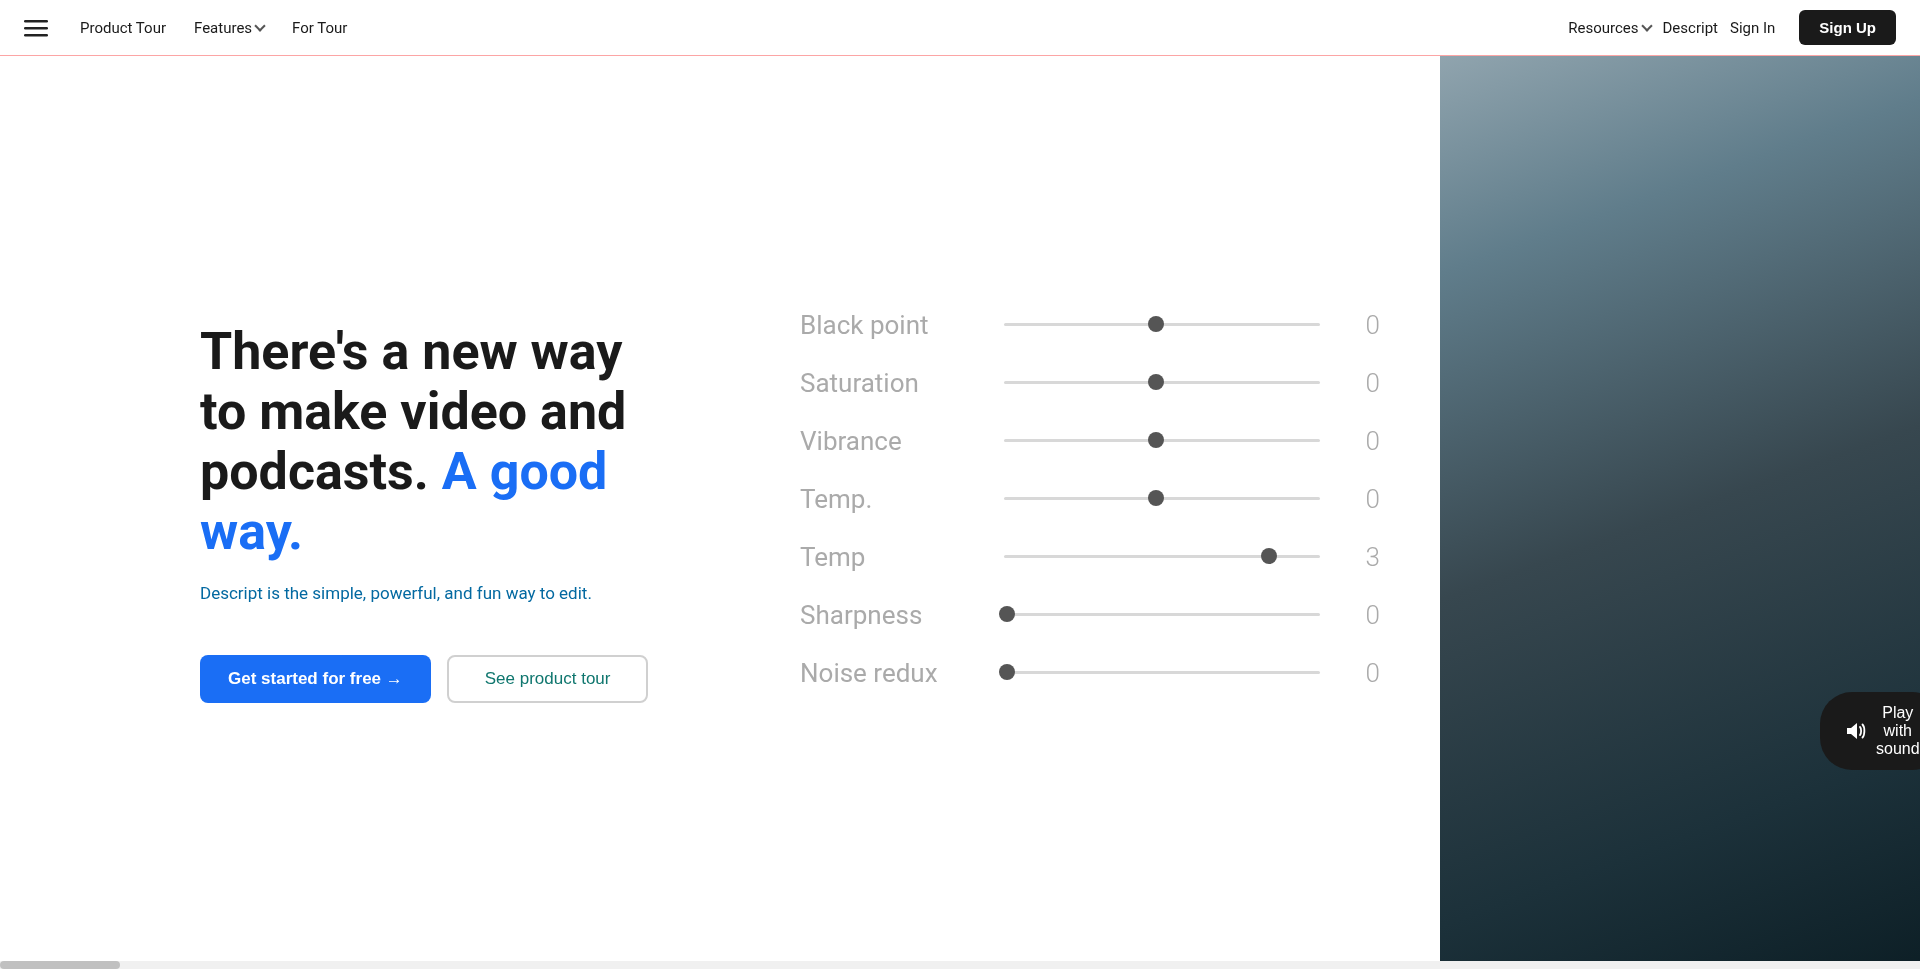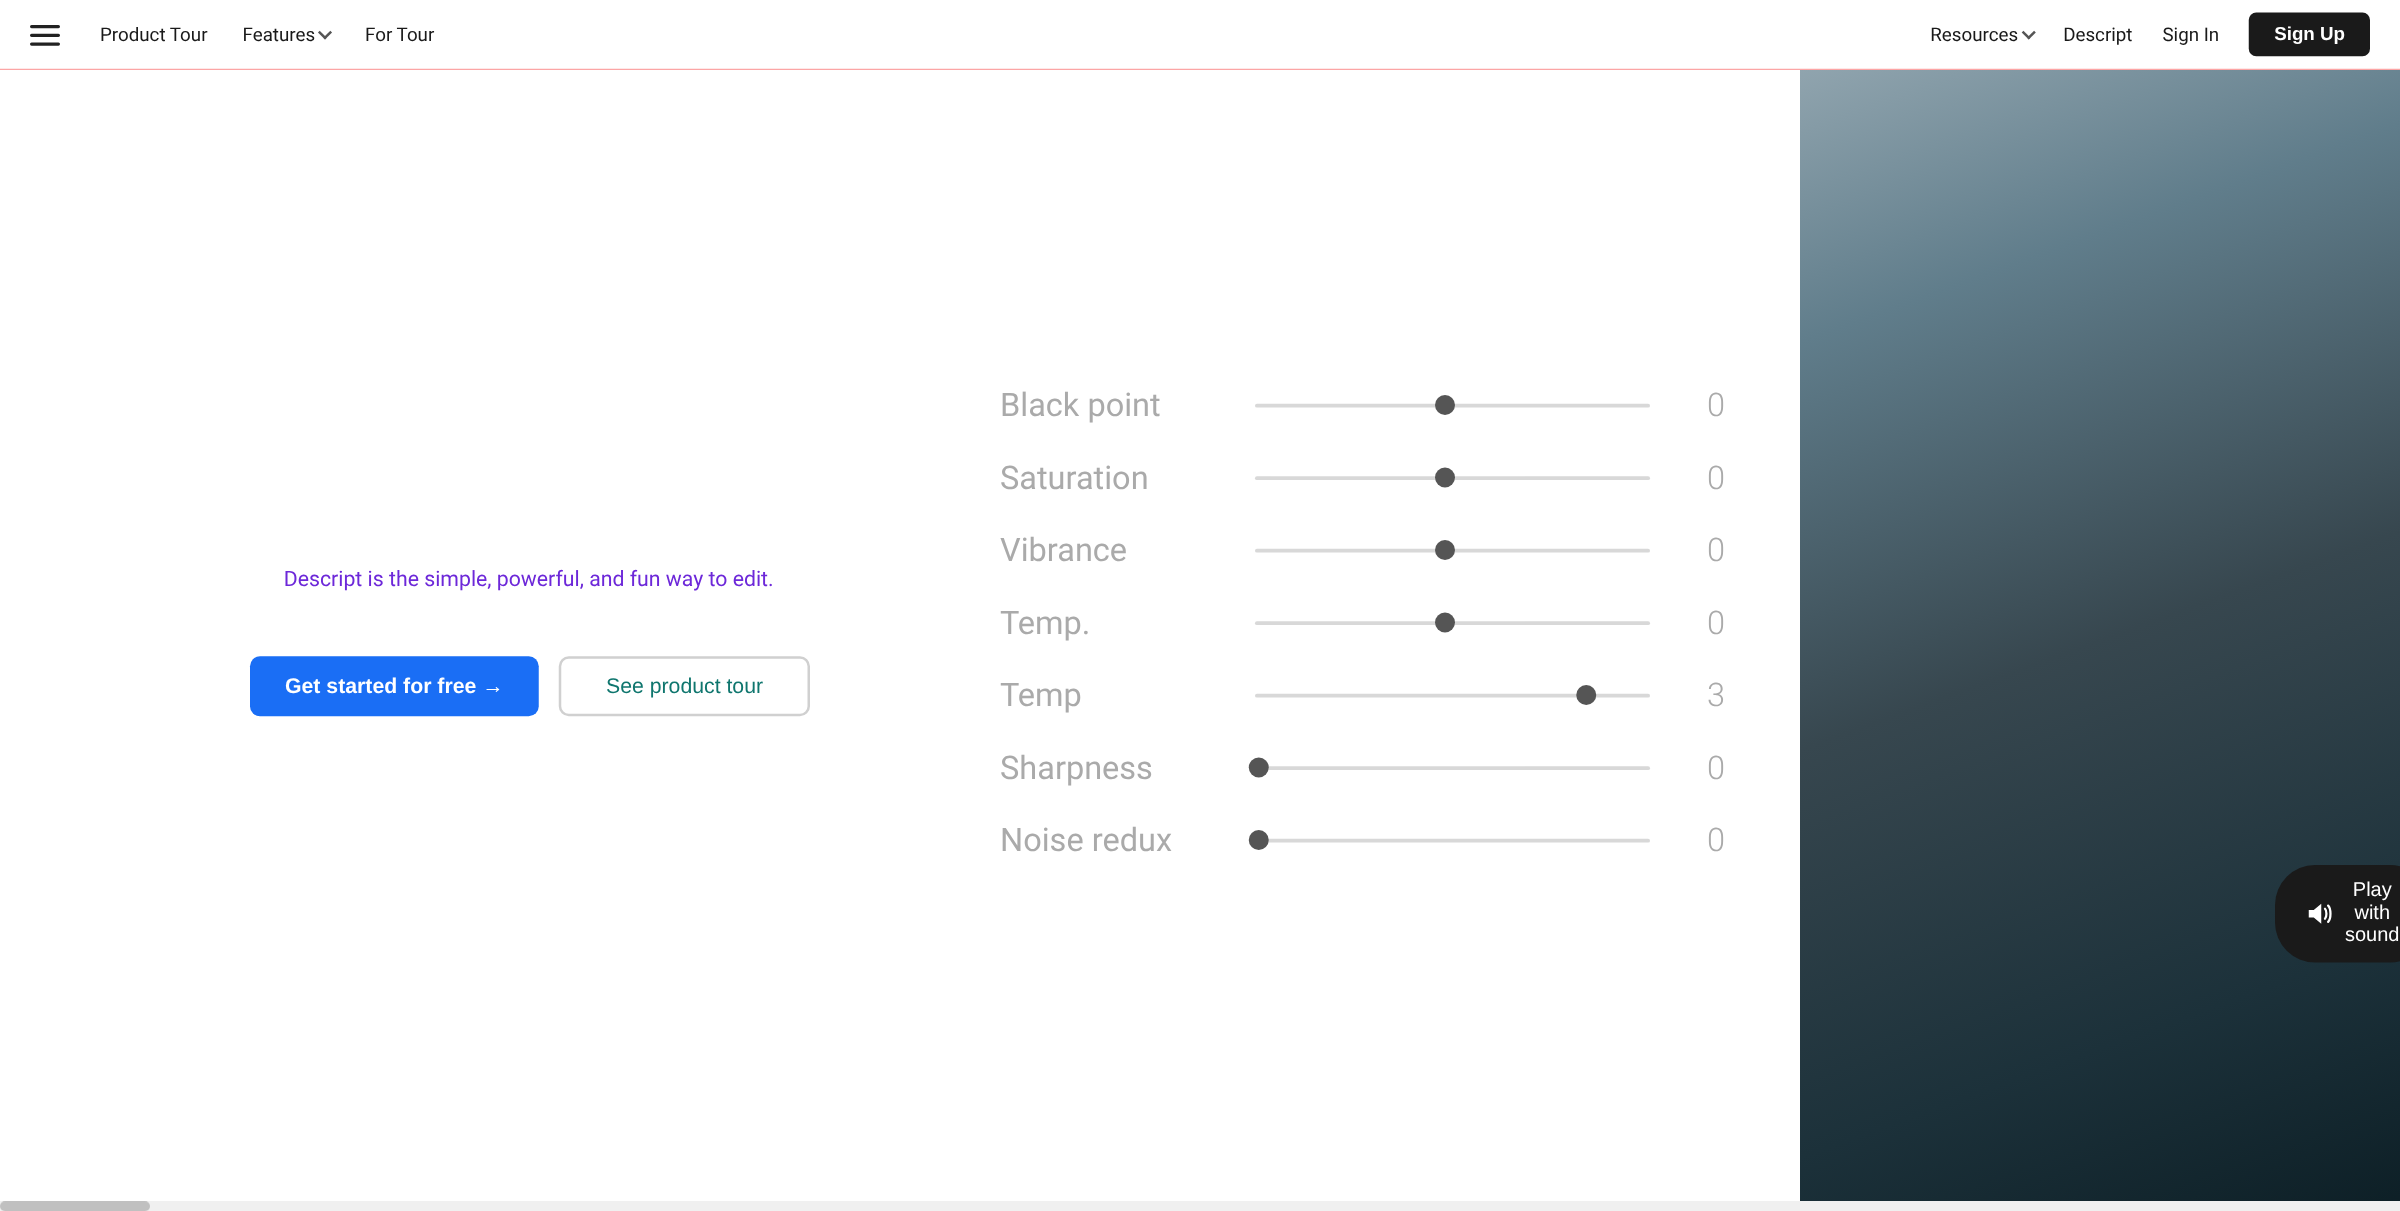--- a/index.html
+++ b/index.html
@@ -45,21 +45,21 @@
       cursor: pointer;
     }
     .nav-right {
       display: flex;
       align-items: center;
       gap: 24px;
     }
     .nav-right-links {
       display: flex;
       align-items: center;
-      gap: 24px;
+      gap: 12px;
       margin-left: 48px;
     }
     .nav-right-link {
       font-size: 15px;
       color: #1a1a1a;
       text-decoration: none;
       cursor: pointer;
       display: flex;
       align-items: center;
       gap: 4px;
@@ -98,24 +98,23 @@
       font-weight: 700;
       line-height: 1.15;
       color: #1a1a1a;
       margin-bottom: 20px;
     }
     .hero-title-accent {
       color: #1a6ef5;
     }
     .hero-subtitle {
       font-size: 17px;
-      color: #6d28d9;
+      color: #0369a1;
       margin-bottom: 36px;
       line-height: 1.5;
-      margin-left: 27px;
     }
     .hero-buttons {
       display: flex;
       align-items: center;
       gap: 16px;
       margin-top: 12px;
     }
     .btn-primary {
       background: #1a6ef5;
       color: #fff;
@@ -296,20 +295,24 @@
       <a class="nav-right-link">Descript</a>
       <a class="nav-right-link">Sign In</a>
     </div>
     <button class="btn-signup">Sign Up</button>
   </div>
 </nav>
 
 <div class="page-wrapper">
 
   <section class="hero-section">
+    <h1 class="hero-title">
+      <span>There's a new way to make video and podcasts.</span>
+      <span class="hero-title-accent">A good way.</span>
+    </h1>
     <p class="hero-subtitle">Descript is the simple, powerful, and fun way to edit.</p>
     <div class="hero-buttons">
       <button class="btn-primary">Get started for free →</button>
       <button class="btn-secondary">See product tour</button>
     </div>
   </section>
 
   <div class="right-panel">
 
     <div class="sliders-panel">

